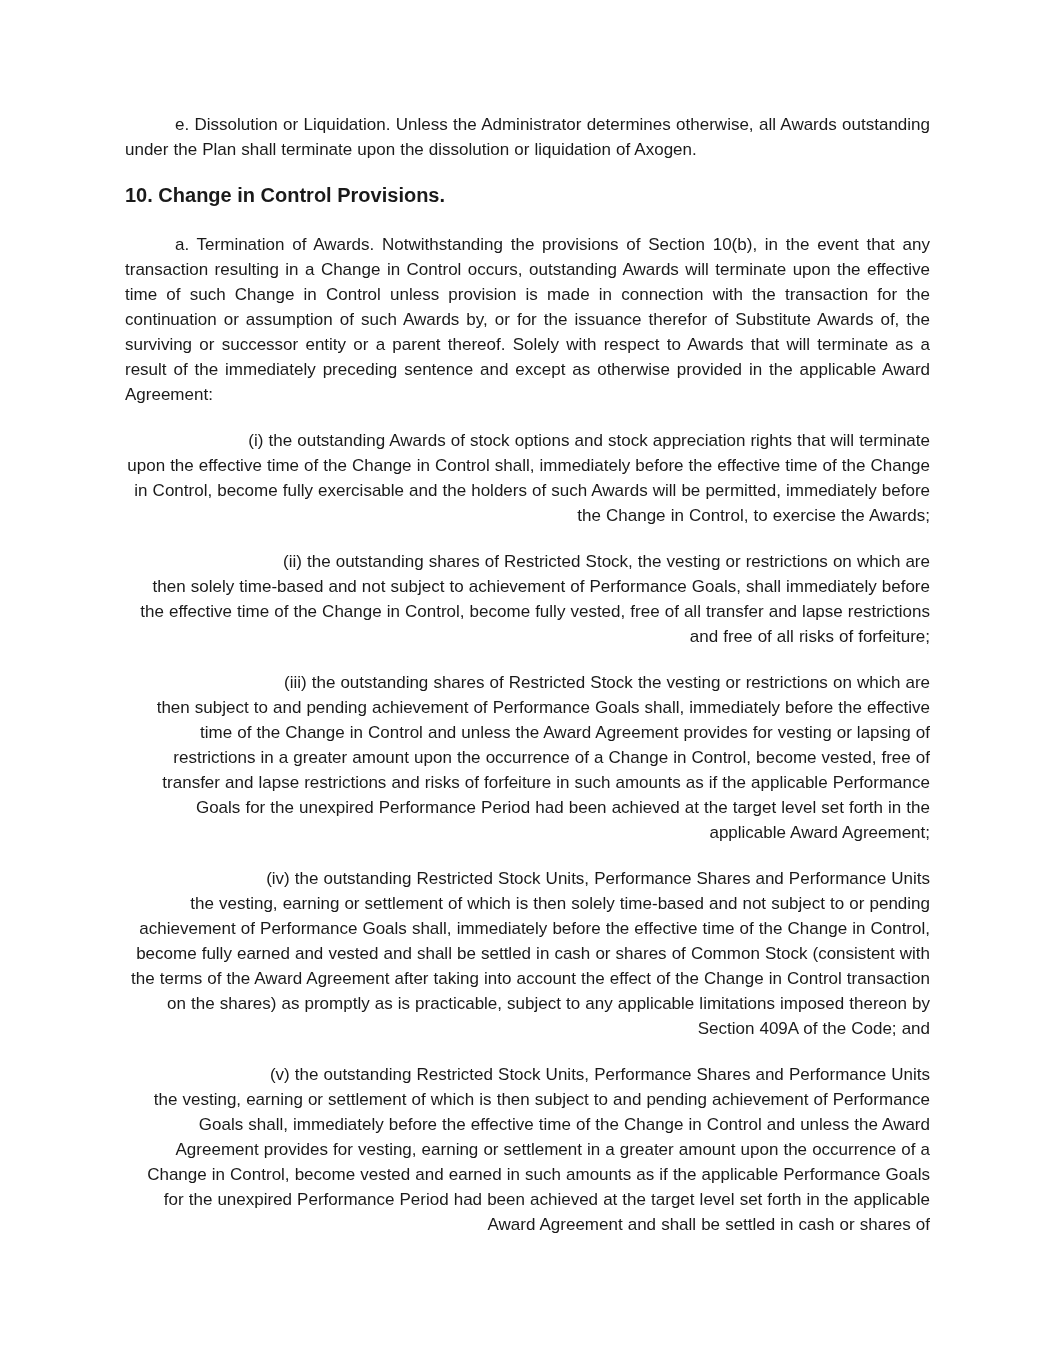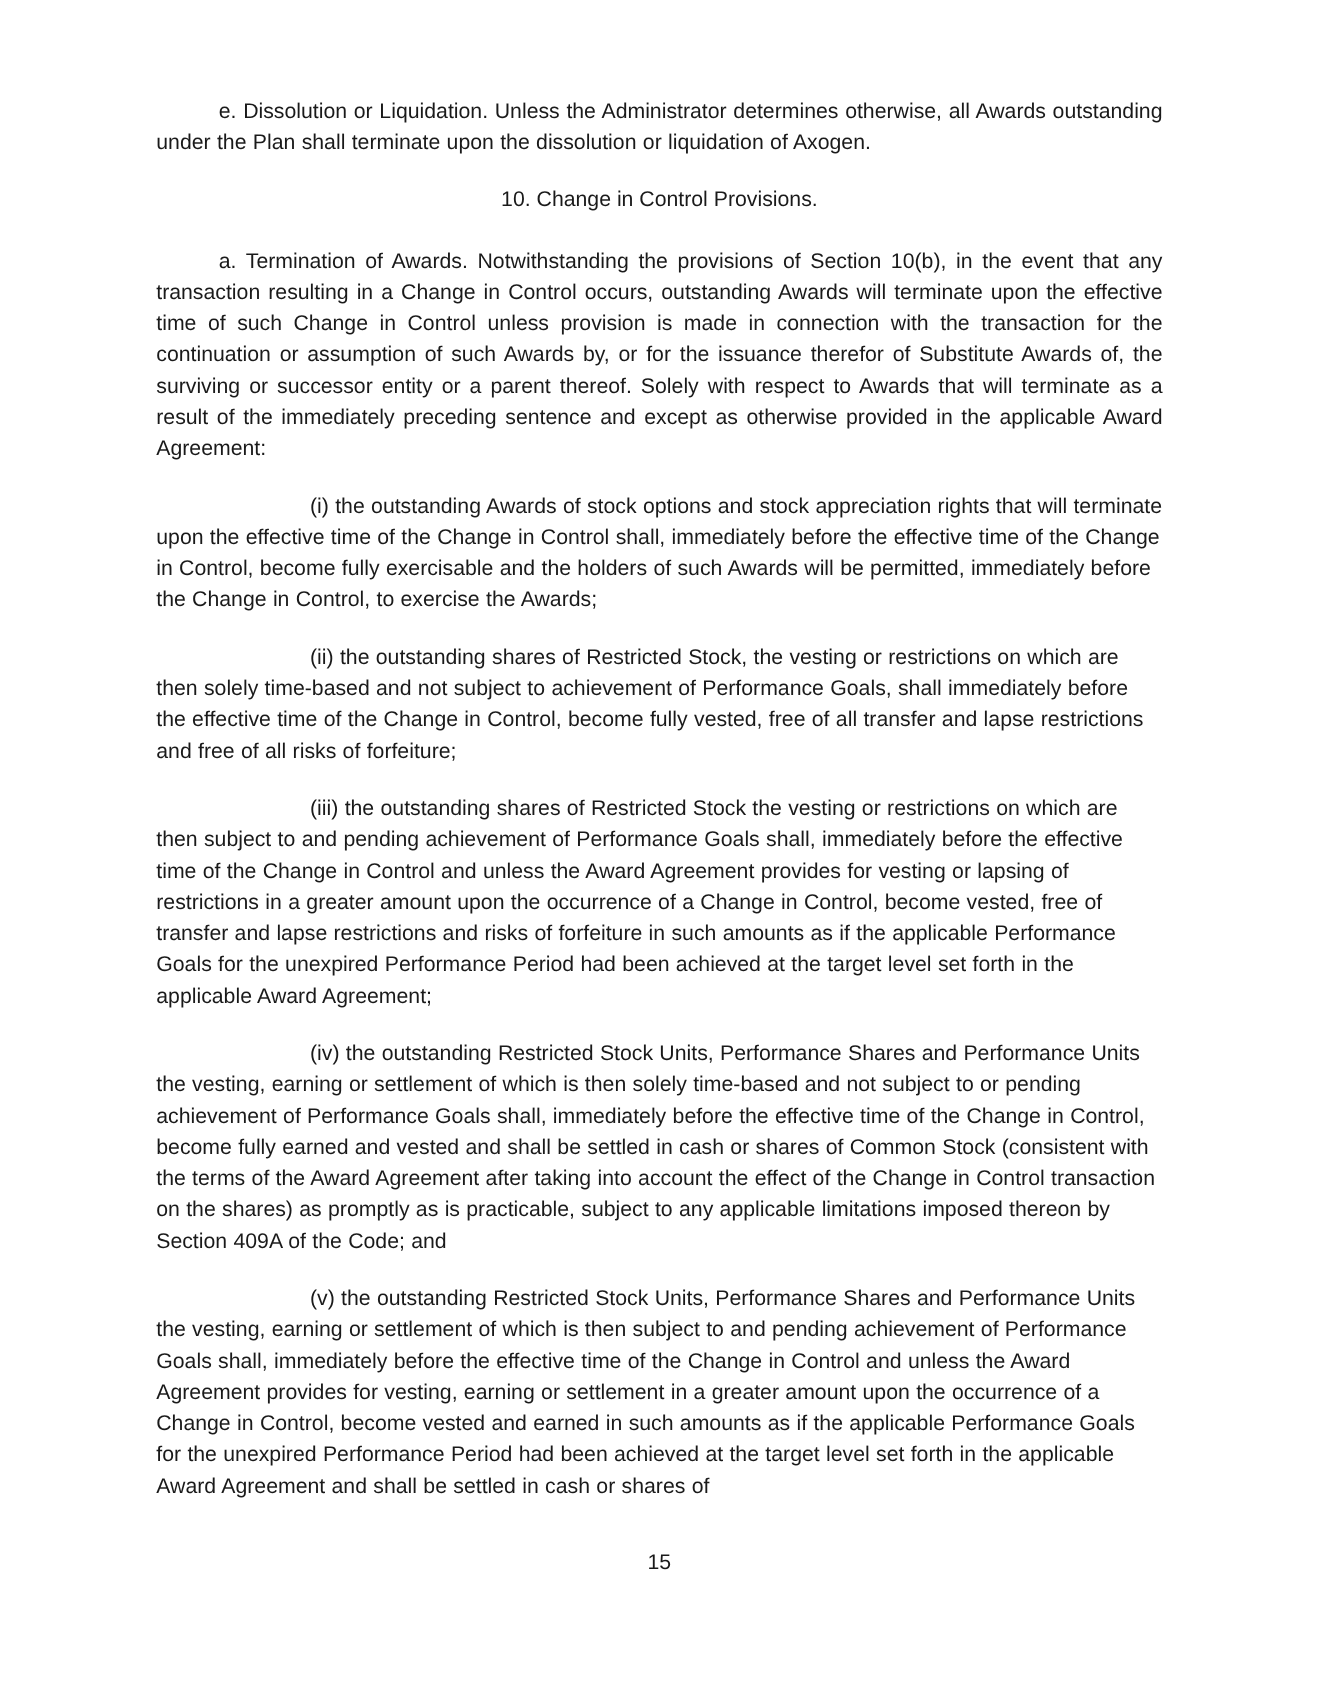--- a/index.html
+++ b/index.html
@@ -12,46 +12,46 @@
     height: 1365px;
     font-family: "Liberation Sans", "DejaVu Sans", sans-serif;
     color: #1a1a1a;
     -webkit-font-smoothing: antialiased;
   }
   .page {
     box-sizing: border-box;
     width: 1055px;
     height: 1365px;
     background: #ffffff;
-    padding: 76px 125px 0 125px;
+    padding: 112px 125px 0 125px;
     overflow: hidden;
   }
   .para {
     font-size: 17px;
     line-height: 25px;
     margin: 0 0 21px 0;
     word-spacing: 0.02em;
   }
   .justify {
     text-align: justify;
   }
   .indent-small {
     text-indent: 50px;
   }
   .indent-large {
     text-indent: 123px;
+    text-align: right;
   }
   .gap-lg {
   }
   .heading {
-    font-size: 17px;
+    font-size: 20px;
     line-height: 25px;
-    font-weight: normal;
+    font-weight: bold;
     margin: 0 0 24px 0;
-    text-align: center;
   }
   .page-number {
     font-size: 17px;
     line-height: 25px;
     text-align: center;
     margin-top: 36px;
   }
 </style>
 </head>
 <body>
@@ -67,15 +67,14 @@
   <p class="para indent-large">(i) the outstanding Awards of stock options and stock appreciation rights that will terminate upon the effective time of the Change in Control shall, immediately before the effective time of the Change in Control, become fully exercisable and the holders of such Awards will be permitted, immediately before the Change in Control, to exercise the Awards;</p>
 
   <p class="para indent-large gap-lg">(ii) the outstanding shares of Restricted Stock, the vesting or restrictions on which are then solely time-based and not subject to achievement of Performance Goals, shall immediately before the effective time of the Change in Control, become fully vested, free of all transfer and lapse restrictions and free of all risks of forfeiture;</p>
 
   <p class="para indent-large">(iii) the outstanding shares of Restricted Stock the vesting or restrictions on which are then subject to and pending achievement of Performance Goals shall, immediately before the effective time of the Change in Control and unless the Award Agreement provides for vesting or lapsing of restrictions in a greater amount upon the occurrence of a Change in Control, become vested, free of transfer and lapse restrictions and risks of forfeiture in such amounts as if the applicable Performance Goals for the unexpired Performance Period had been achieved at the target level set forth in the applicable Award Agreement;</p>
 
   <p class="para indent-large">(iv) the outstanding Restricted Stock Units, Performance Shares and Performance Units the vesting, earning or settlement of which is then solely time-based and not subject to or pending achievement of Performance Goals shall, immediately before the effective time of the Change in Control, become fully earned and vested and shall be settled in cash or shares of Common Stock (consistent with the terms of the Award Agreement after taking into account the effect of the Change in Control transaction on the shares) as promptly as is practicable, subject to any applicable limitations imposed thereon by Section 409A of the Code; and</p>
 
   <p class="para indent-large">(v) the outstanding Restricted Stock Units, Performance Shares and Performance Units the vesting, earning or settlement of which is then subject to and pending achievement of Performance Goals shall, immediately before the effective time of the Change in Control and unless the Award Agreement provides for vesting, earning or settlement in a greater amount upon the occurrence of a Change in Control, become vested and earned in such amounts as if the applicable Performance Goals for the unexpired Performance Period had been achieved at the target level set forth in the applicable Award Agreement and shall be settled in cash or shares of</p>
 
-  <div class="page-number">15</div>
 
 </div>
 
 </body></html>

